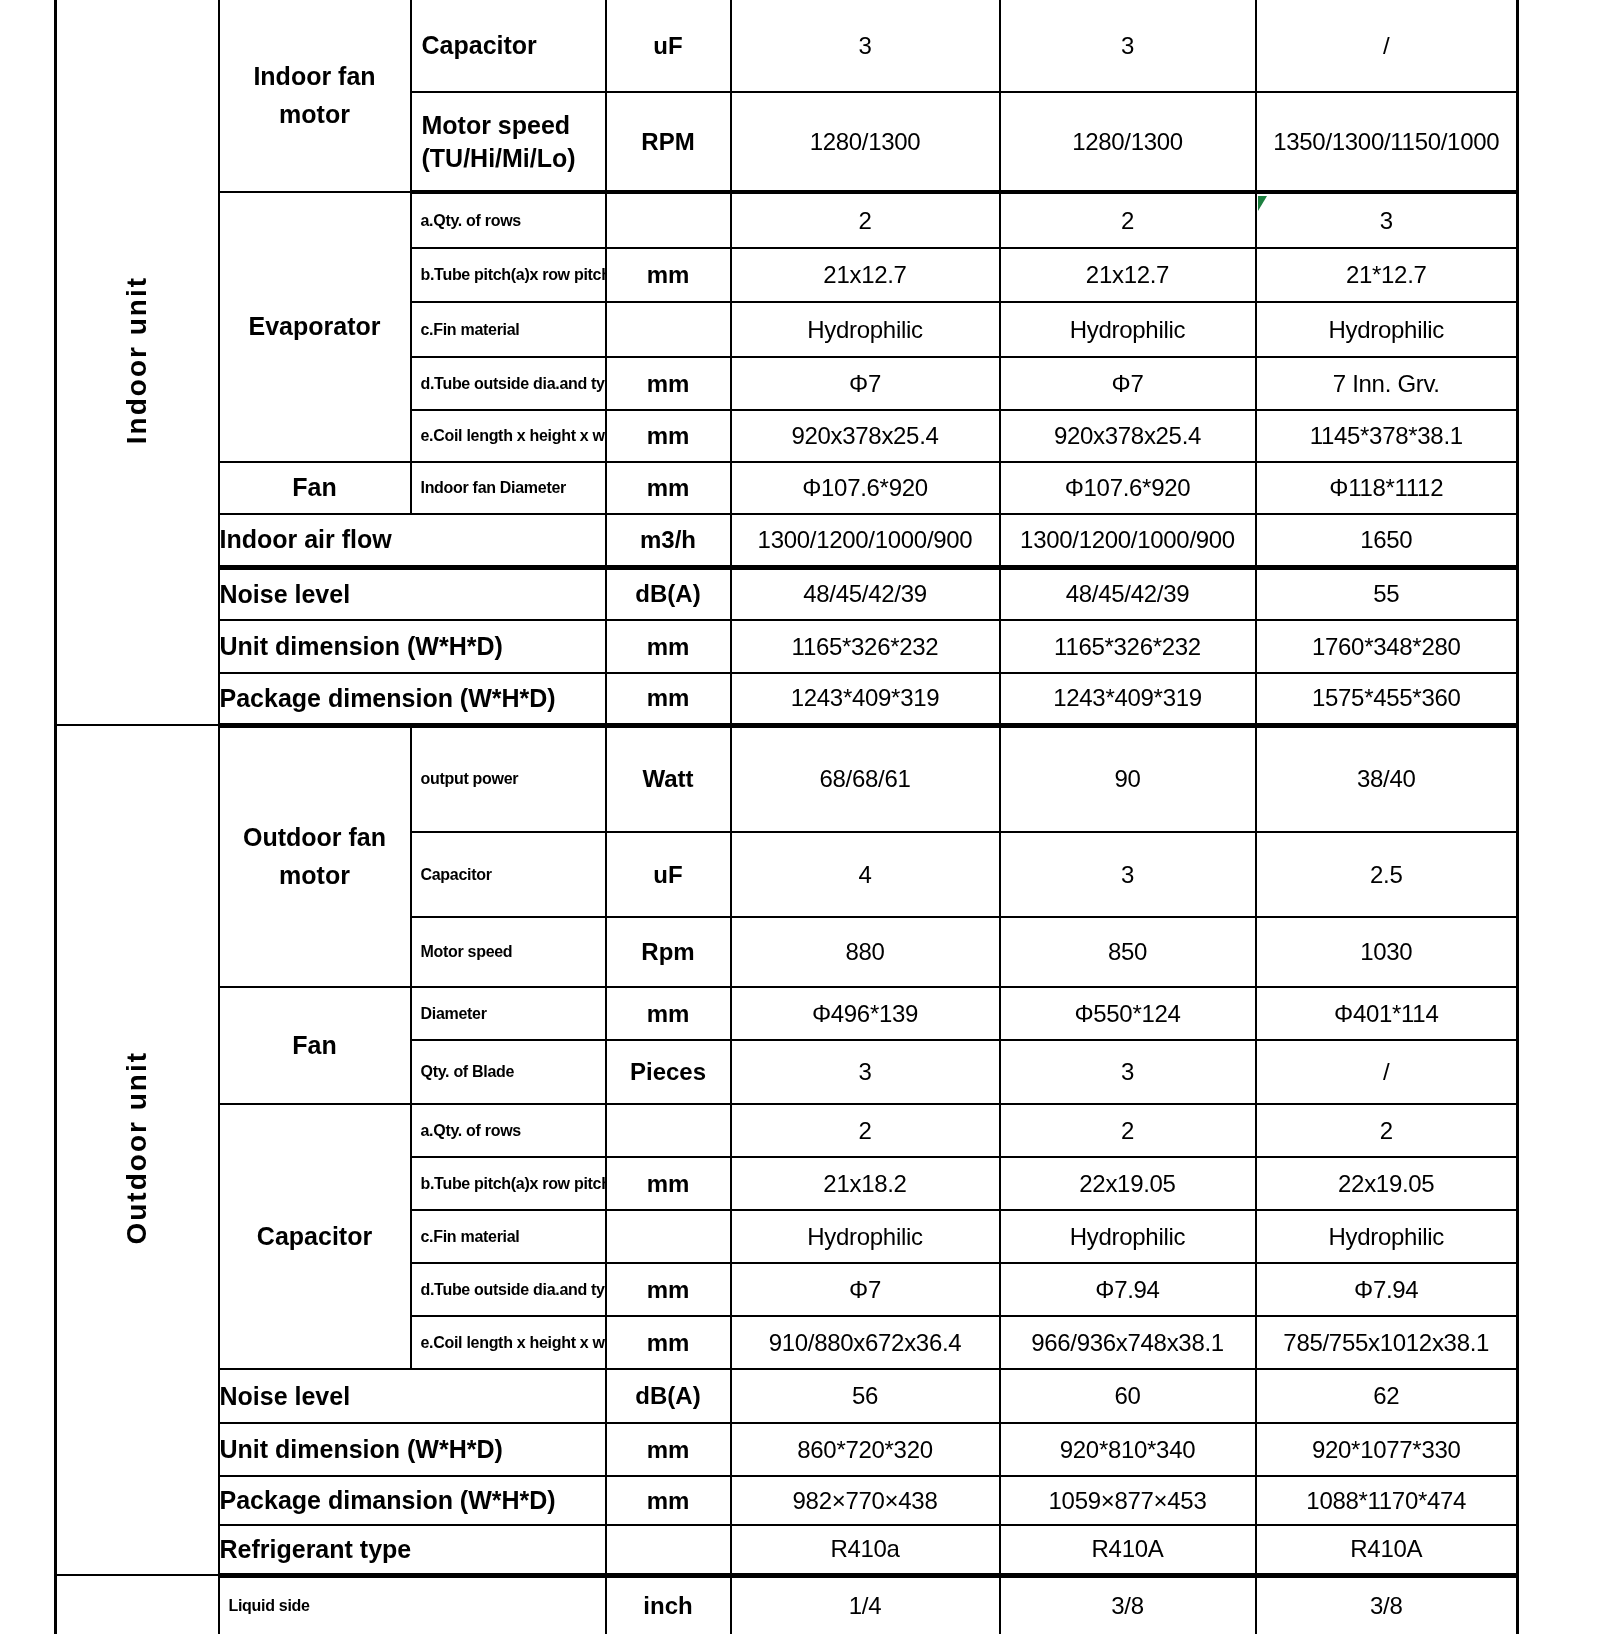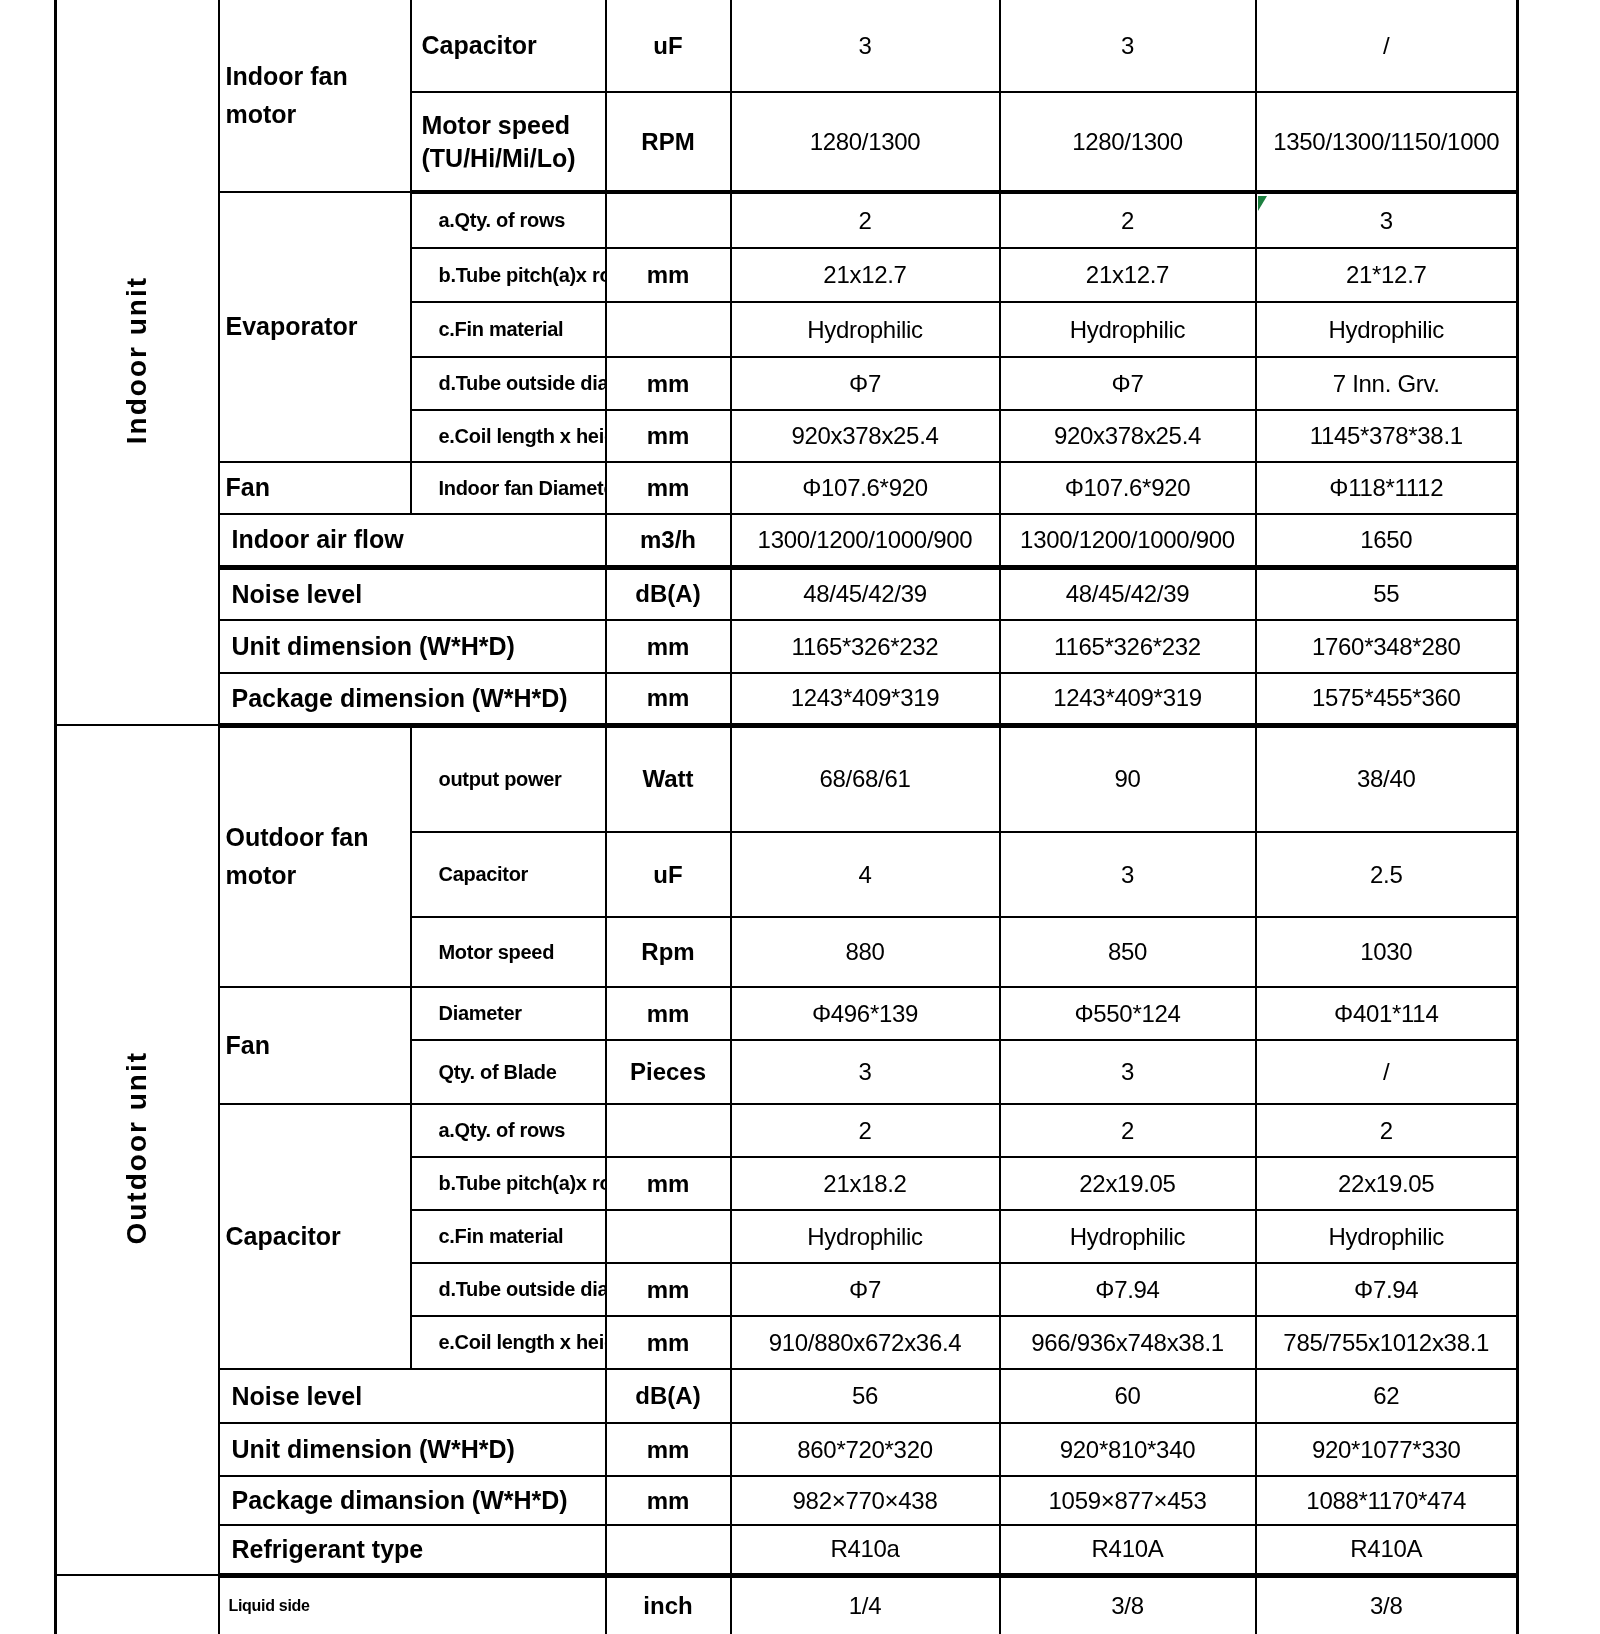--- a/index.html
+++ b/index.html
@@ -8,24 +8,24 @@
   table.spec{position:absolute;left:54px;top:0;border-collapse:collapse;table-layout:fixed;width:1464px;
              border-left:3px solid #000;border-right:3px solid #000;}
   td{border:2px solid #000;vertical-align:middle;padding:0;overflow:hidden;background:#fff;}
   tr:first-child td{border-top:0;}
   tr.thick td{border-bottom:5px solid #000;}
   tr.semithick td{border-bottom:4px solid #000;}
   tr.cut td{border-bottom:0;}
   .group{text-align:center;}
   .group .vtext{display:inline-block;writing-mode:vertical-rl;transform:rotate(180deg);
                 font-size:28px;font-weight:700;letter-spacing:2px;white-space:nowrap;}
-  .cat{font-size:25px;font-weight:700;line-height:1.5;padding:0 6px;}
+  .cat{font-size:25px;font-weight:700;text-align:center;line-height:1.5;padding:0 6px;}
   .sub-lg{font-size:25px;font-weight:700;text-align:left;padding:4px 6px 4px 10px;line-height:1.3;}
-  .sub-sm{font-size:20px;font-weight:700;text-align:left;padding:0 4px 0 27px;white-space:nowrap;letter-spacing:-0.3px;}
-  .rowlabel{font-size:25px;font-weight:700;text-align:left;padding-left:12px;}
+  .sub-sm{font-size:16px;font-weight:700;text-align:left;padding:0 4px 0 9px;white-space:nowrap;letter-spacing:-0.3px;}
+  .rowlabel{font-size:25px;font-weight:700;text-align:left;padding-left:0;}
   .rowlabel-sm{font-size:16px;font-weight:700;text-align:left;padding-left:9px;letter-spacing:-0.3px;}
   .unit{font-size:24px;font-weight:700;text-align:center;}
   .val{font-size:24px;font-weight:400;text-align:center;letter-spacing:-0.3px;white-space:nowrap;}
   .note-marker{position:absolute;left:1258px;top:196px;width:0;height:0;
                border-top:15px solid #1d8040;border-right:9px solid transparent;}
 </style>
 </head>
 <body>
 
 <div class="canvas">

